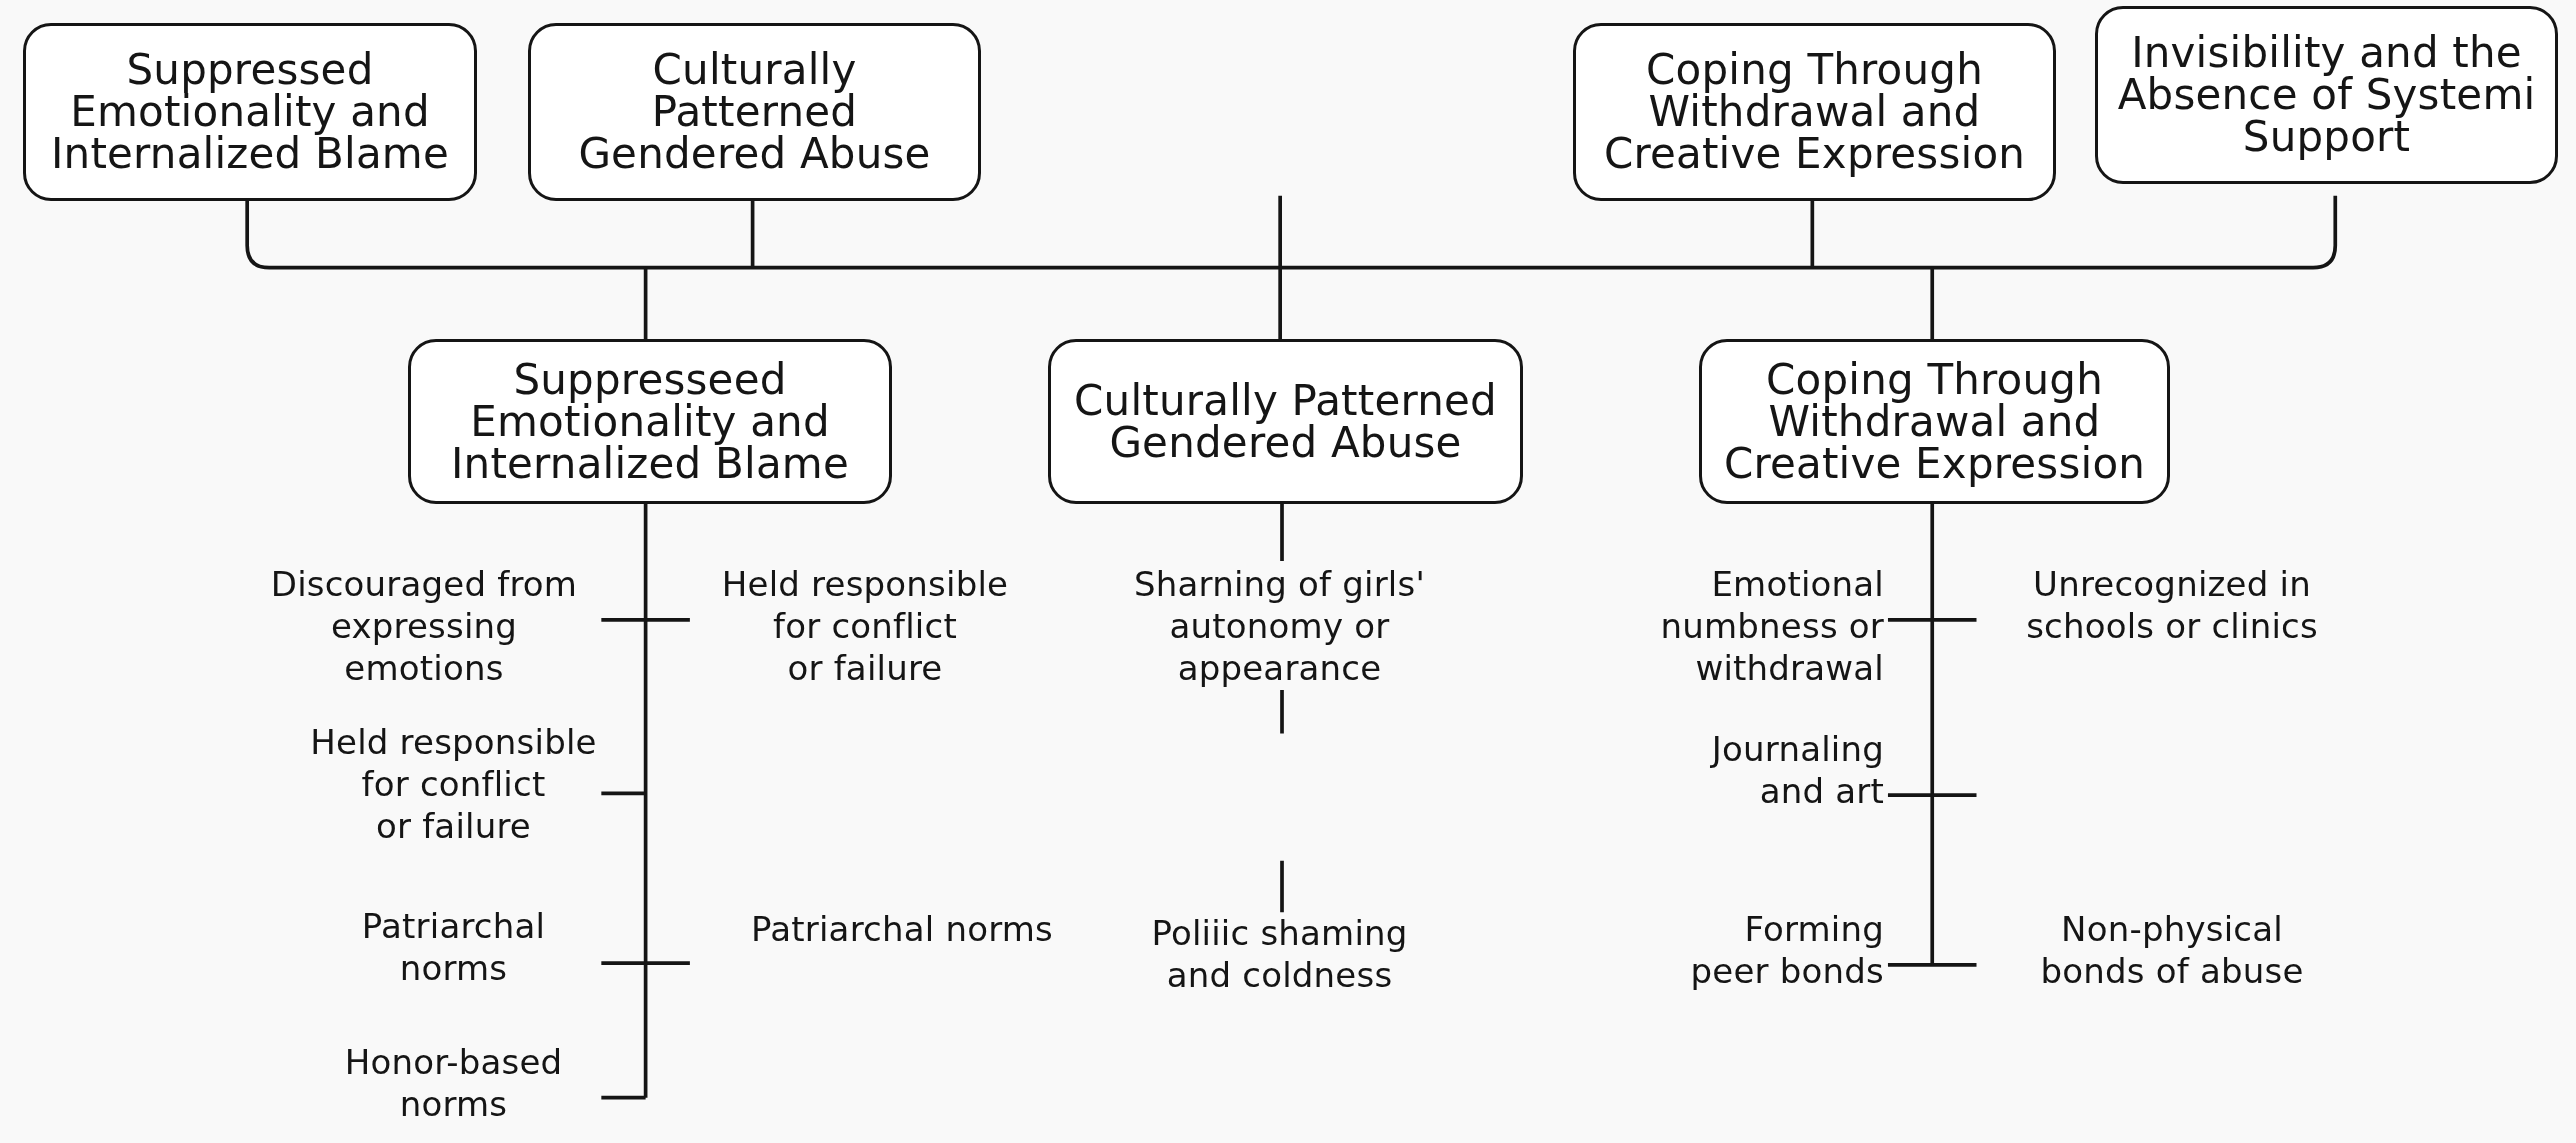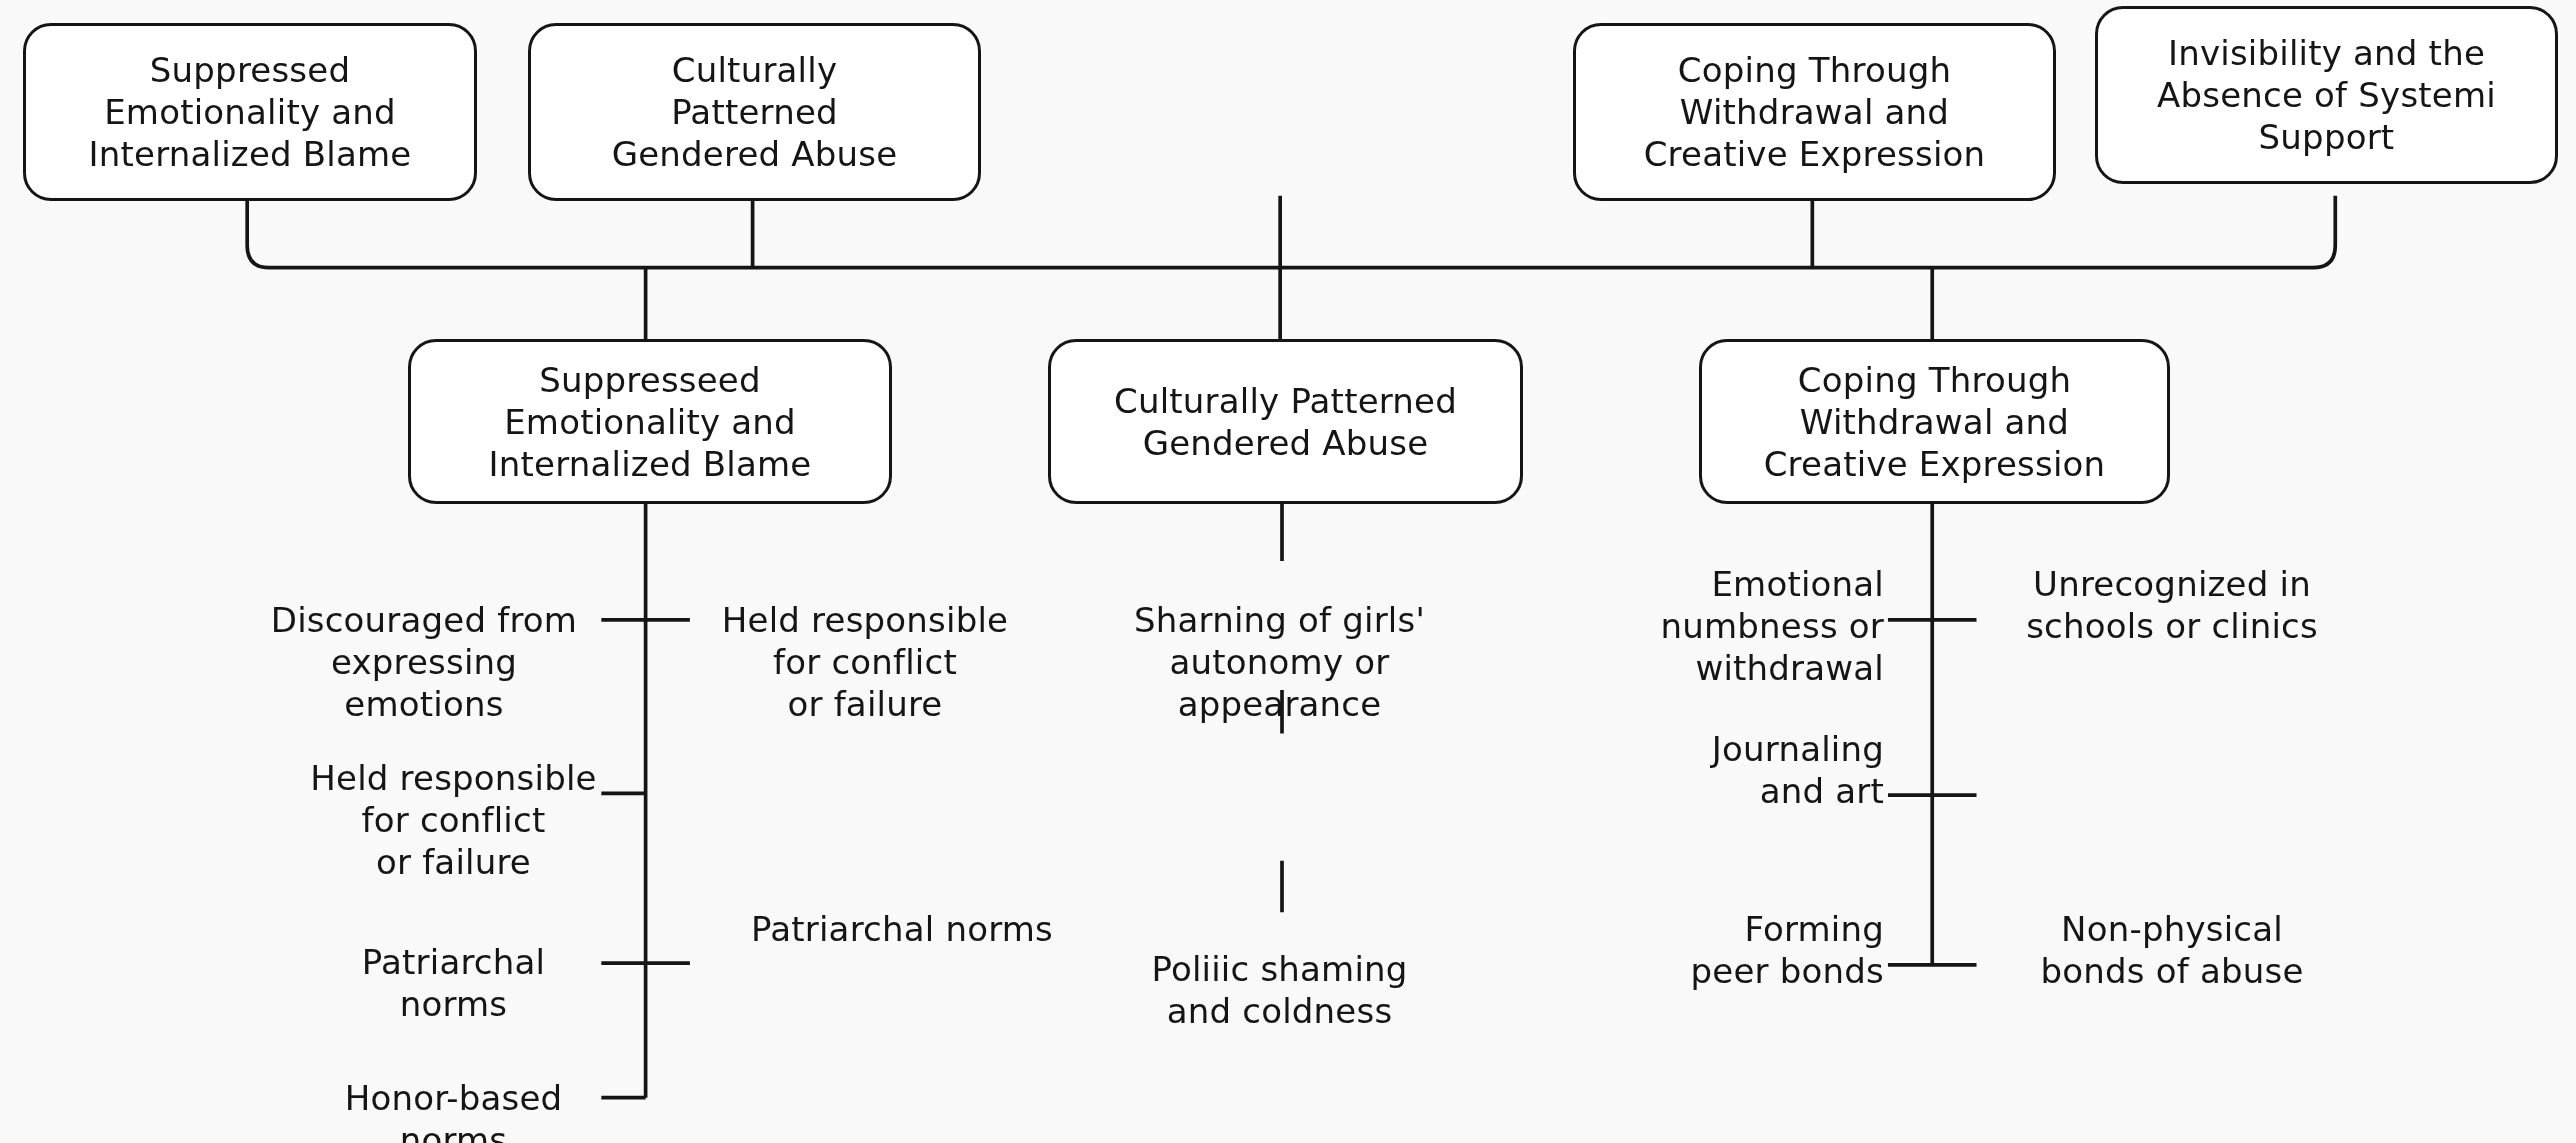--- a/index.html
+++ b/index.html
@@ -17,28 +17,28 @@
   .canvas{position:relative;width:2576px;height:1144px;overflow:hidden;}
   svg.lines{position:absolute;left:0;top:0;}
   .box{
     position:absolute;
     background:var(--box_fill);
     border:3.7px solid var(--line);
     border-radius:28px;
     display:flex;align-items:center;justify-content:center;
     text-align:center;
     white-space:pre-line;
-    font-size:34px;line-height:42px;font-weight:500;letter-spacing:0.2px;
+    font-size:42px;line-height:42px;font-weight:500;letter-spacing:0.2px;
   }
   .leaf{
     position:absolute;
     white-space:pre-line;
     font-size:34px;line-height:42px;font-weight:500;letter-spacing:0.2px;
   }
-  .leaf.center{text-align:center;margin-top:36px;}
+  .leaf.center{text-align:center;}
   .leaf.rightalign{text-align:right;}
   .leaf.leftalign{text-align:center;}
 </style>
 </head>
 <body>
 
 <div class="canvas">
 
   <svg class="lines" width="2576" height="1144" viewBox="0 0 2793 1240" fill="none" stroke="#151515" stroke-width="4">
 

